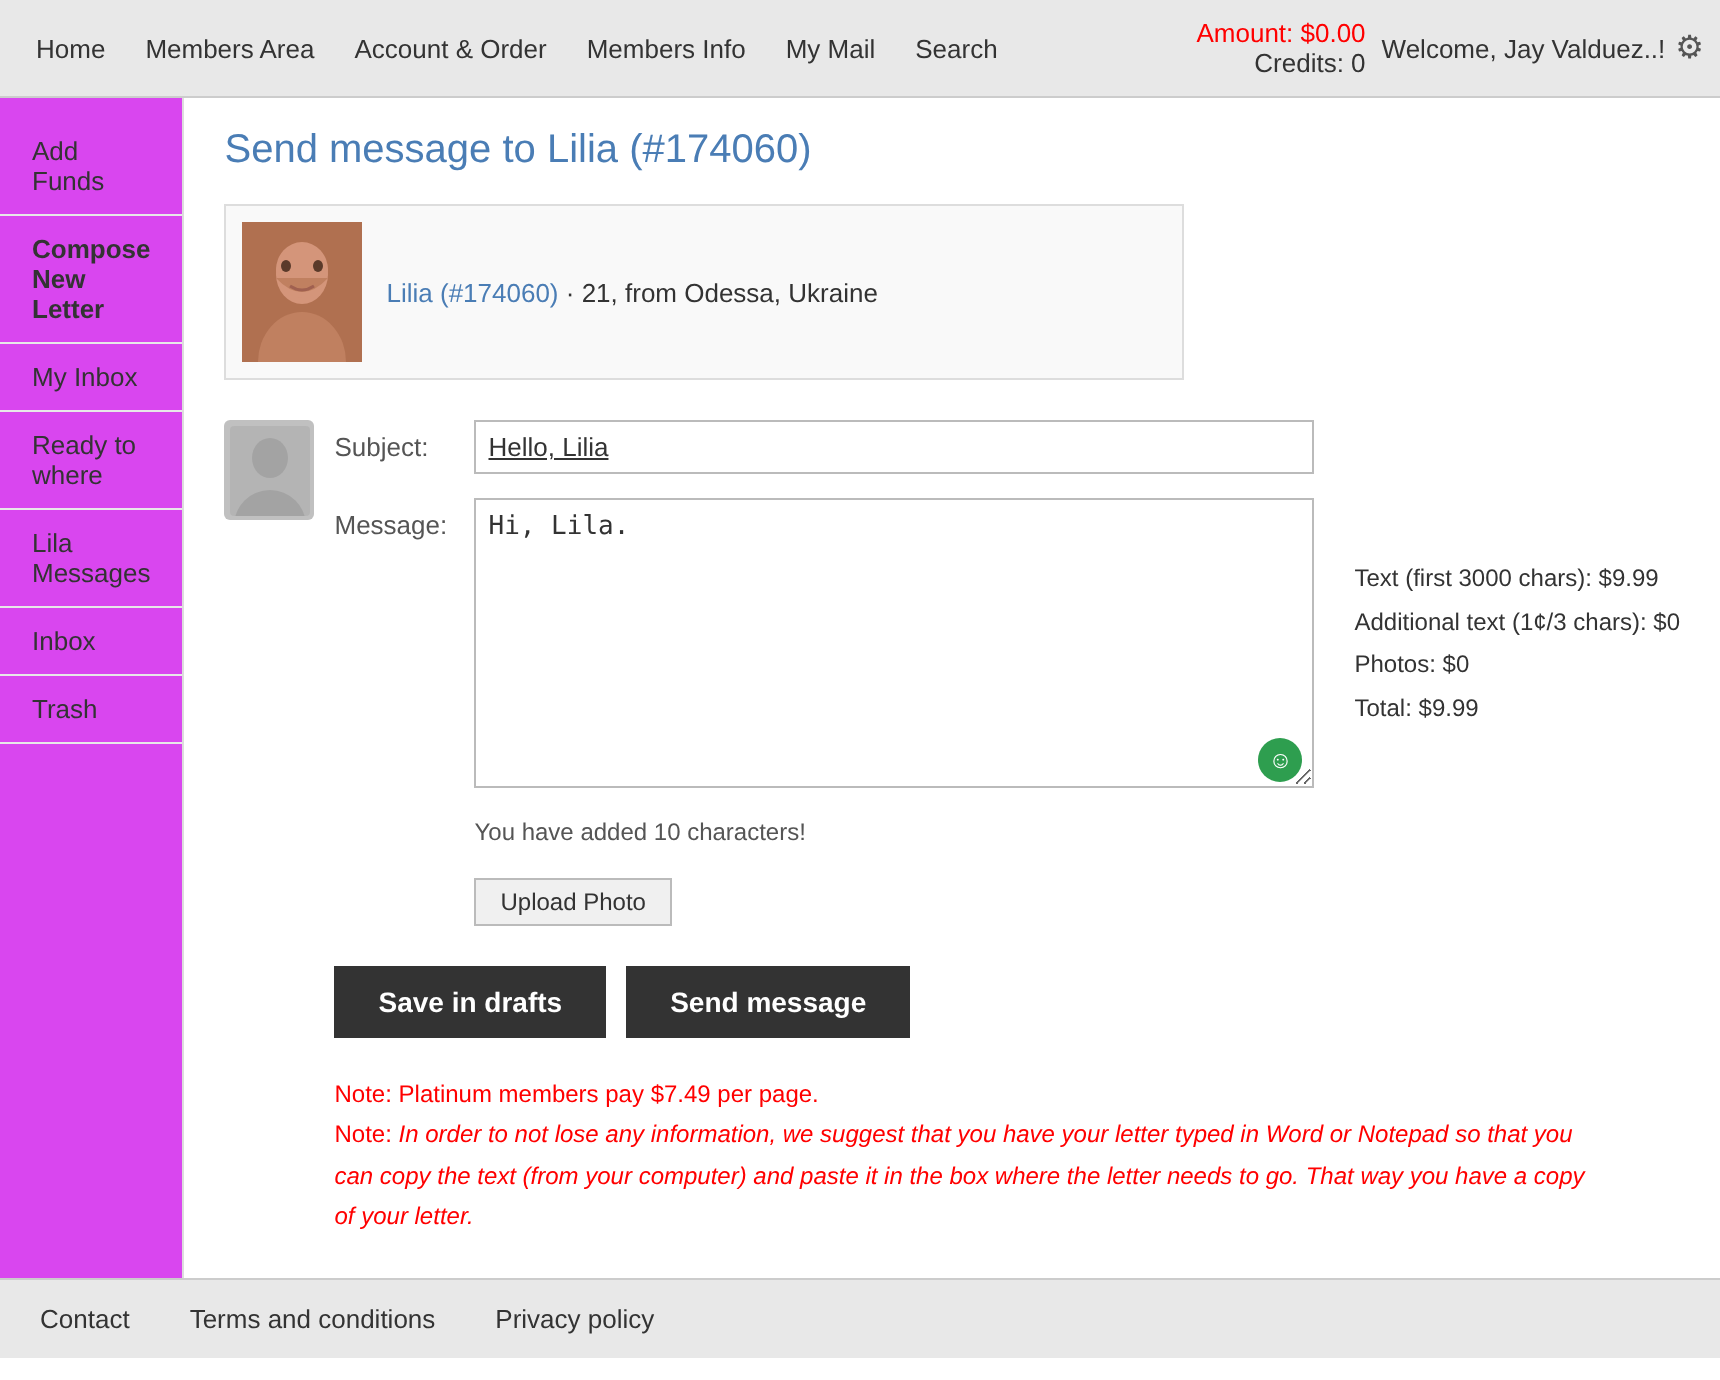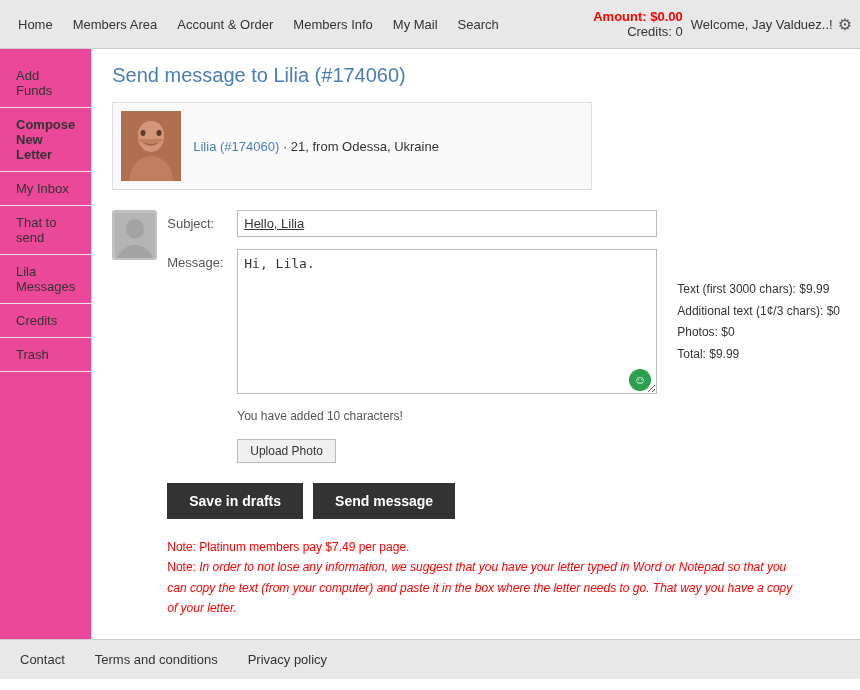--- a/index.html
+++ b/index.html
@@ -22,36 +22,36 @@
       line-height: 49px;
     }
     .top-nav .spacer { flex: 1; }
     .top-nav .account-info {
       display: flex;
       flex-direction: column;
       align-items: flex-end;
       font-size: 13px;
       margin-right: 8px;
     }
-    .top-nav .amount { color: red; font-weight: bold; }
+    .top-nav .amount { color: red; font-weight: normal; }
     .top-nav .credits { color: #333; }
     .top-nav .welcome { color: #333; font-size: 13px; margin-right: 5px; }
     .top-nav .gear-icon { font-size: 16px; cursor: pointer; color: #555; }
 
     
     .main-layout {
       display: flex;
       min-height: 590px;
     }
 
     
     .sidebar {
       width: 185px;
       border-right: 1px solid #ddd;
-      background: #ec4899;
+      background: #d946ef;
       padding-top: 10px;
     }
     .sidebar-item {
       padding: 9px 16px;
       cursor: pointer;
       color: #333;
       font-size: 13px;
       border-bottom: 1px solid #e8e8e8;
     }
     .sidebar-item.bold { font-weight: bold; }
@@ -236,23 +236,23 @@
   <span class="welcome">Welcome, Jay Valduez..!</span>
   <span class="gear-icon">⚙</span>
 </div>
 
 <div class="main-layout">
 
   <div class="sidebar">
     <div class="sidebar-item">Add Funds</div>
     <div class="sidebar-item bold">Compose New Letter</div>
     <div class="sidebar-item">My Inbox</div>
-    <div class="sidebar-item">That to send</div>
+    <div class="sidebar-item">Ready to where</div>
     <div class="sidebar-item">Lila Messages</div>
-    <div class="sidebar-item">Credits</div>
+    <div class="sidebar-item">Inbox</div>
     <div class="sidebar-item">Trash</div>
   </div>
 
   <div class="content">
 
     <h2 class="page-title">Send message to Lilia (#174060)</h2>
 
     <div class="recipient-card">
 
       <div style="width:60px;height:70px;background:linear-gradient(135deg,#c9895a 0%,#a0624a 40%,#7a4030 100%);margin-right:12px;flex-shrink:0;overflow:hidden;position:relative;">

